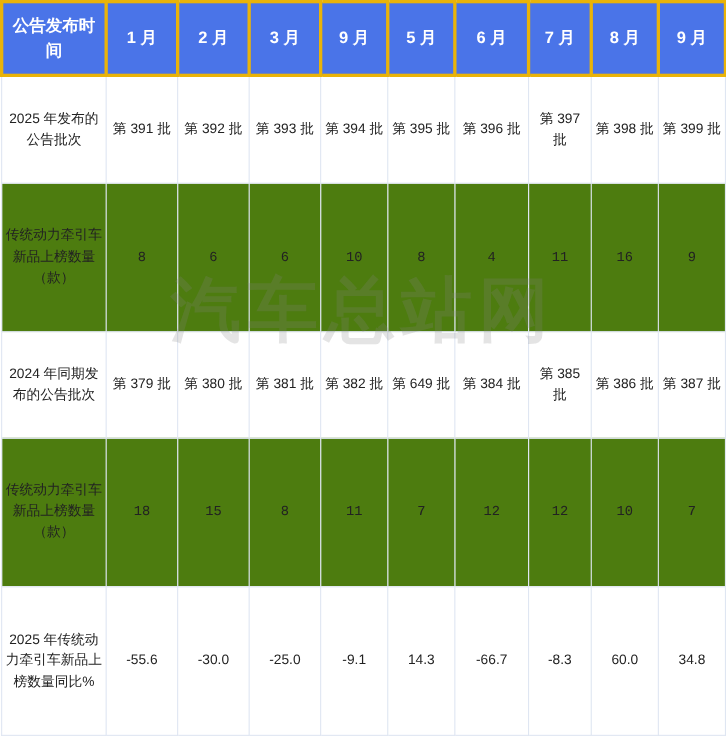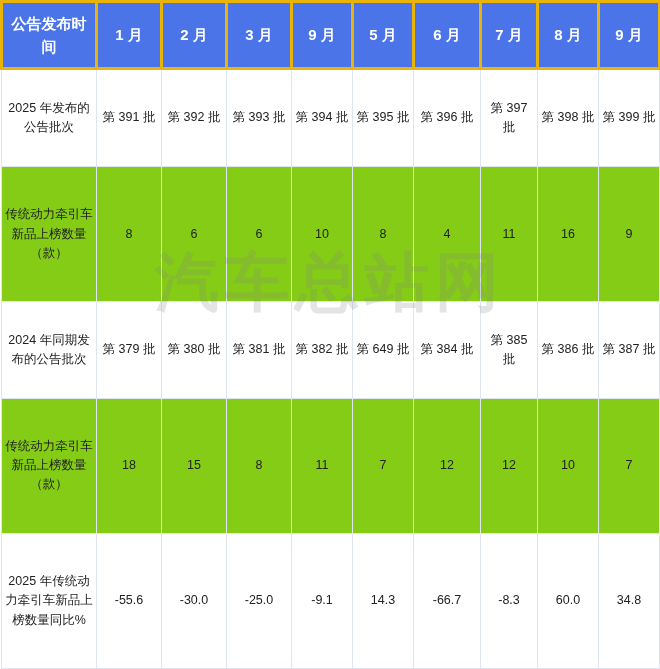--- a/index.html
+++ b/index.html
@@ -46,21 +46,22 @@
   }
   table.data-table thead th.first-col {
     text-align: center;
   }
   td.first-col {
     text-align: left;
     padding-left: 8px;
     padding-right: 6px;
   }
   tbody tr.row-shade td {
-    background: #84cc16;
+    background: #4d7c0f;
+    font-family: Liberation Mono, monospace;
   }
   tbody tr.row-plain td {
     background: #ffffff;
   }
   .watermark {
     position: absolute;
     left: 0;
     top: 0;
     width: 660px;
     height: 669px;

